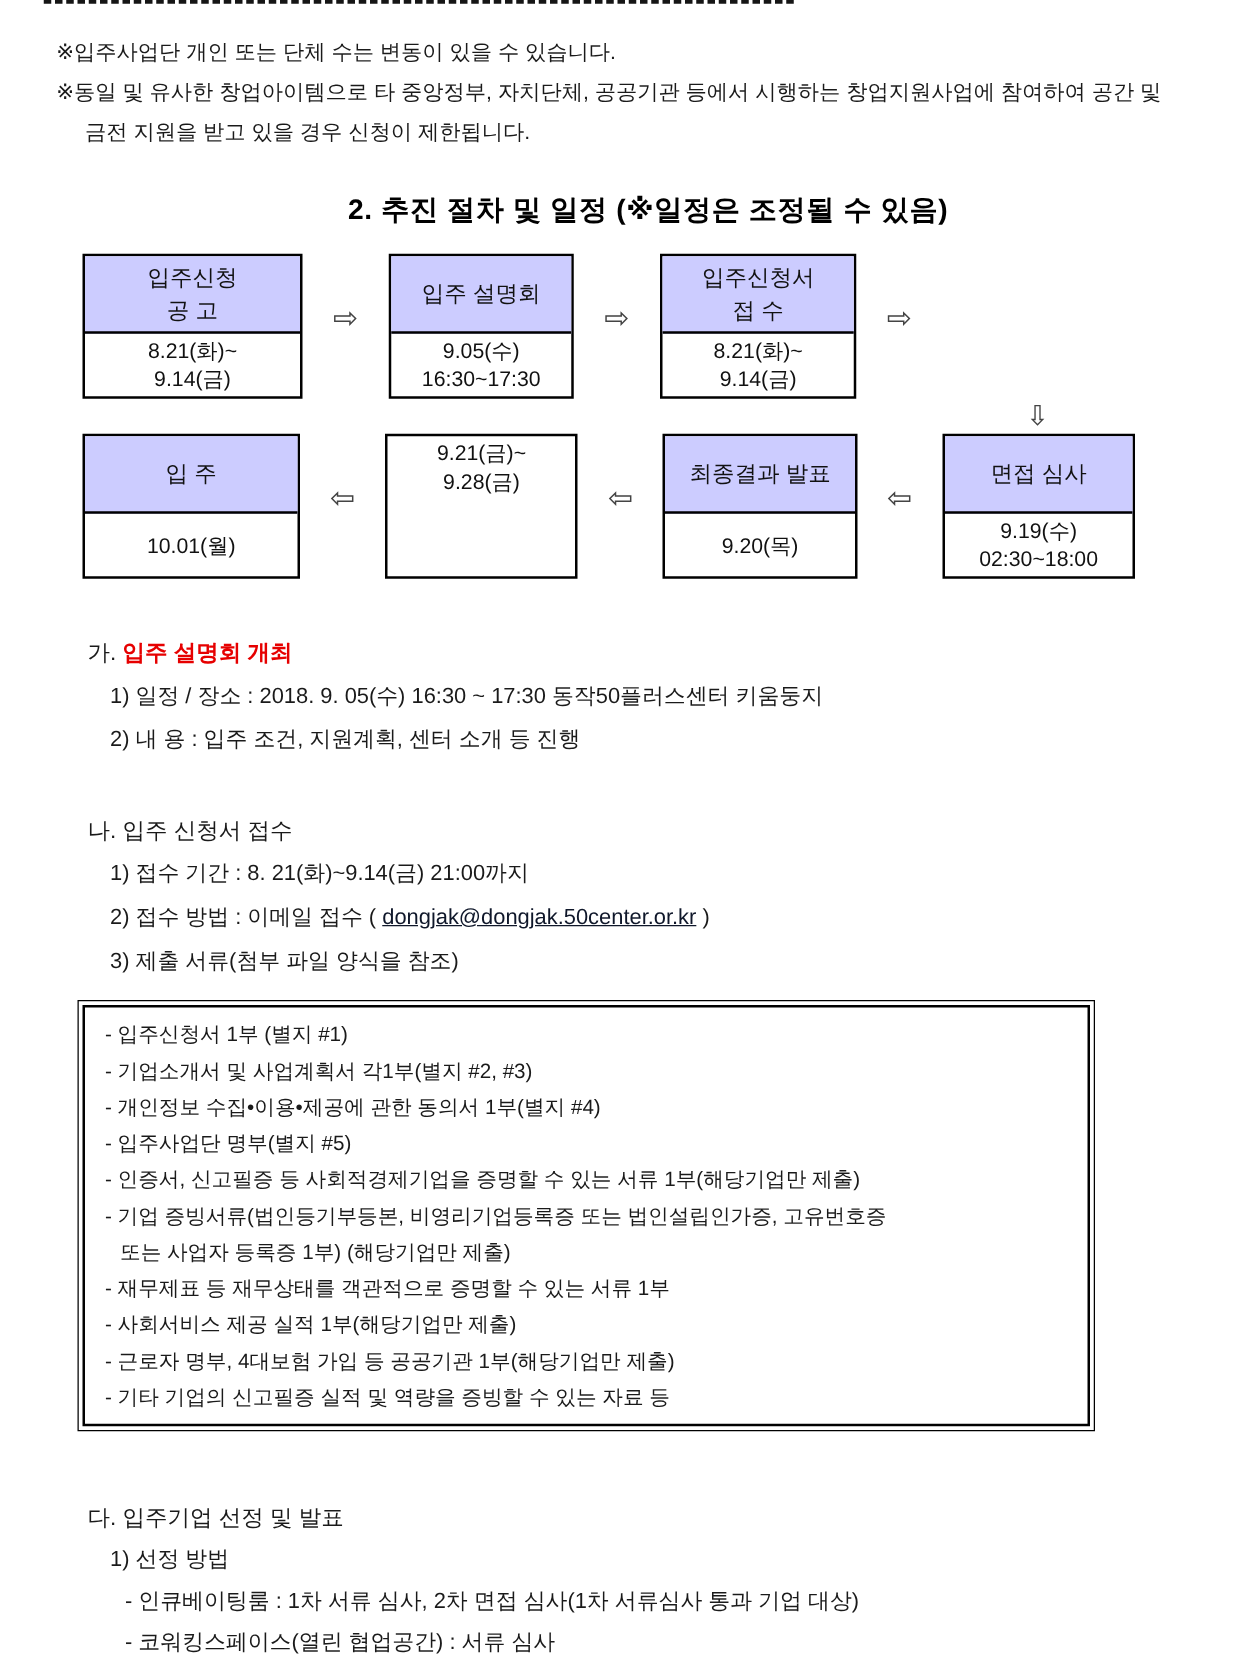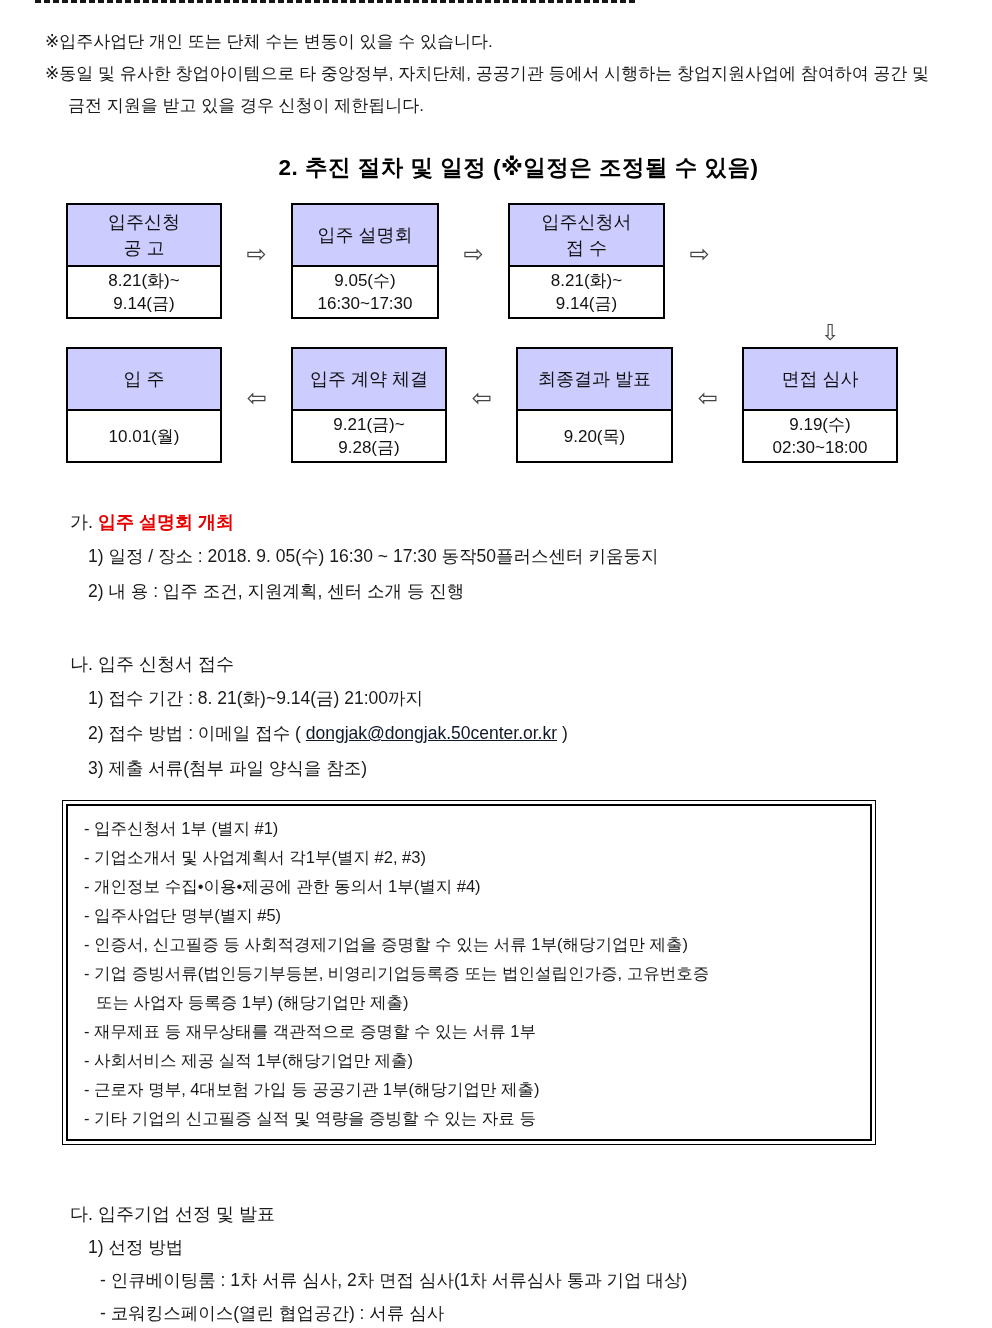--- a/index.html
+++ b/index.html
@@ -18,21 +18,21 @@
   .note-cont { padding-left:23px; }
   
   .sec2-title {
     margin:30px 0 0 45px; font-size:22.5px; font-weight:bold; color:#000;
     letter-spacing:0.5px;
     text-align:center;
   }
   
   .flowchart { margin:20px 0 0 66px; width:842px; }
   .fc-row { display:flex; align-items:stretch; }
-  .fc-box { width:156px; border:2px solid #000; background:#fff; }
+  .fc-box { width:176px; border:2px solid #000; background:#fff; }
   .fc-head {
     background:#ccccff; border-bottom:2px solid #000; height:62px;
     display:flex; align-items:center; justify-content:center;
     text-align:center; font-size:18px; white-space:pre-line; line-height:26px;
     color:#111;
   }
   .fc-body {
     height:50px; display:flex; align-items:center; justify-content:center;
     text-align:center; font-size:17px; white-space:pre-line; line-height:23px;
     color:#111;
@@ -113,21 +113,20 @@
     <div class="fc-down">⇩</div>
   </div>
 
   <div class="fc-row">
     <div class="fc-box">
       <div class="fc-head">입 주</div>
       <div class="fc-body">10.01(월)</div>
     </div>
     <div class="fc-arrow">⇦</div>
     <div class="fc-box" style="width:156px">
-      <div class="fc-head">입주 계약 체결</div>
       <div class="fc-body">9.21(금)~
 9.28(금)</div>
     </div>
     <div class="fc-arrow">⇦</div>
     <div class="fc-box" style="width:157px">
       <div class="fc-head">최종결과 발표</div>
       <div class="fc-body">9.20(목)</div>
     </div>
     <div class="fc-arrow">⇦</div>
     <div class="fc-box" style="width:156px">

